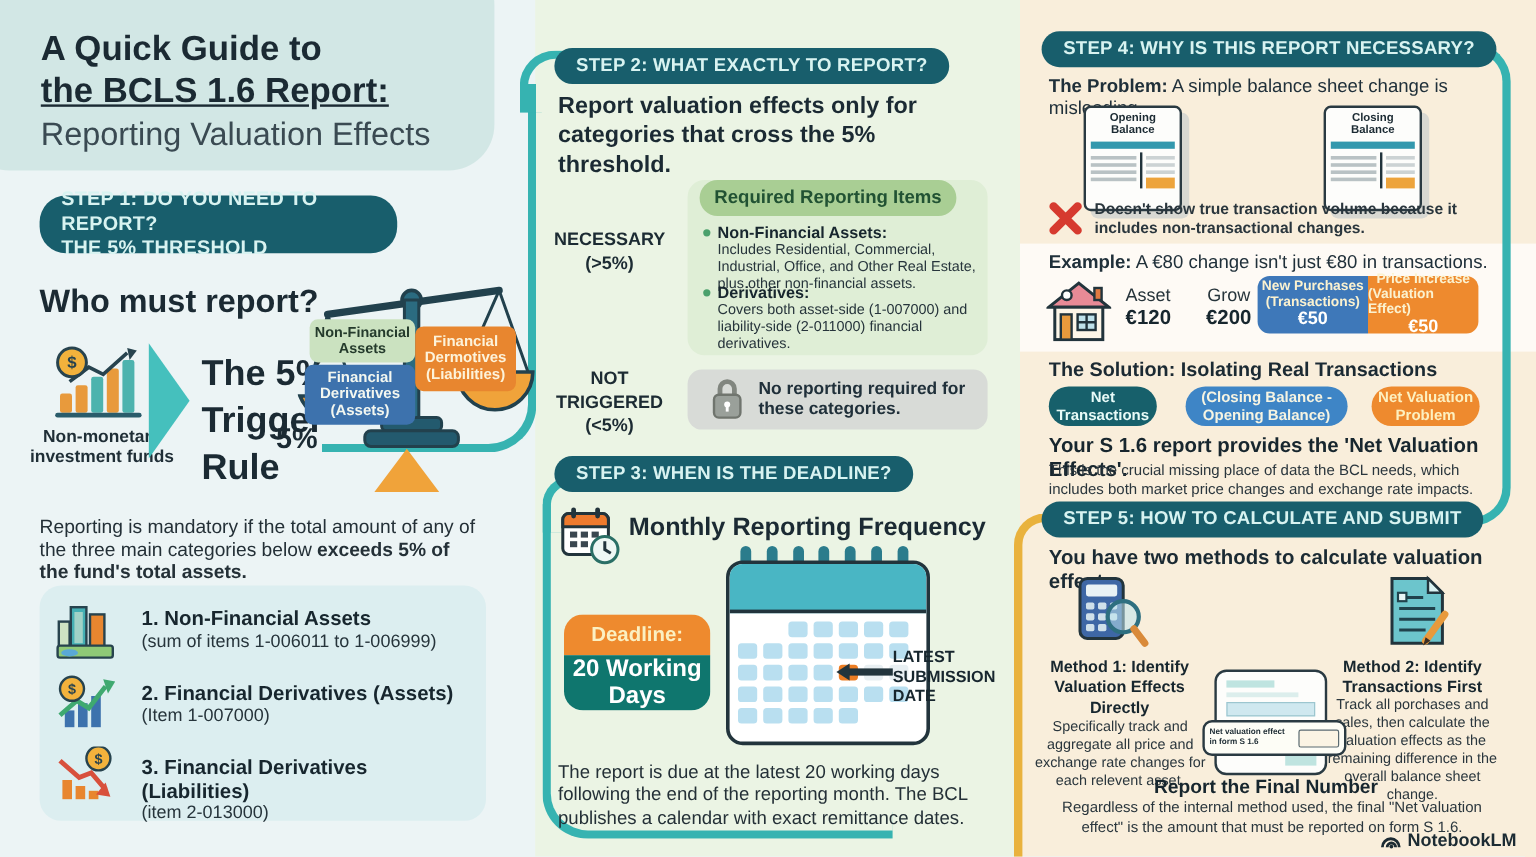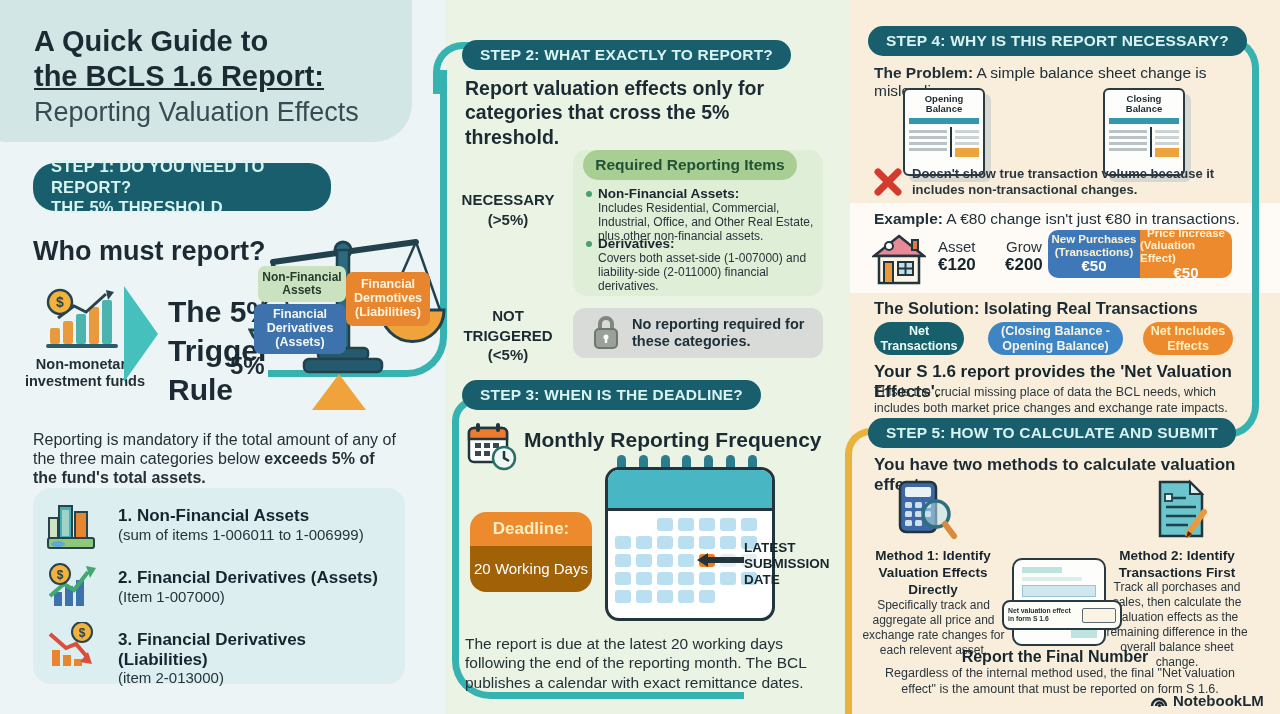--- a/index.html
+++ b/index.html
@@ -198,21 +198,21 @@
       <rect x="9" y="31" width="6" height="5"></rect>
         <rect x="18" y="31" width="6" height="5"></rect>
     </g>
     <circle cx="38" cy="38" r="11" fill="#eef7f4" stroke="#2a6f66" stroke-width="2.5"></circle>
     <path d="M38 31 V38 L43 41" fill="none" stroke="#22343c" stroke-width="2.5"></path>
   </svg>
   <h3 class="abs navy" style="left:524px;top:428px;font-size:21px;">Monthly Reporting Frequency</h3>
 
   <div class="abs" style="left:470px;top:512px;width:122px;height:80px;border-radius:16px;overflow:hidden;">
     <div style="height:34px;background:#ee8a2e;display:flex;align-items:center;justify-content:center;font-weight:bold;font-size:17px;color:#fbf0c2;">Deadline:</div>
-    <div style="height:46px;background:#a16207;display:flex;align-items:center;justify-content:center;text-align:center;font-weight:normal;font-size:15px;color:#ffffff;line-height:1.15;">20 Working Days</div>
+    <div style="height:46px;background:#0f766e;display:flex;align-items:center;justify-content:center;text-align:center;font-weight:bold;font-size:20px;color:#ffffff;line-height:1.15;">20 Working Days</div>
   </div>
 
   <div class="abs" style="left:605px;top:455px;width:164px;height:162px;">
     <div style="position:absolute;top:0;left:12px;width:140px;display:flex;justify-content:space-between;">
       <span style="width:9px;height:24px;background:#2b7c8c;border-radius:5px;"></span>
         <span style="width:9px;height:24px;background:#2b7c8c;border-radius:5px;"></span>
         <span style="width:9px;height:24px;background:#2b7c8c;border-radius:5px;"></span>
         <span style="width:9px;height:24px;background:#2b7c8c;border-radius:5px;"></span>
         <span style="width:9px;height:24px;background:#2b7c8c;border-radius:5px;"></span>
         <span style="width:9px;height:24px;background:#2b7c8c;border-radius:5px;"></span>
@@ -345,21 +345,21 @@
   <div class="abs" style="left:1140px;top:230px;width:92px;height:48px;background:#ee8a2e;border-radius:0 10px 10px 0;display:flex;flex-direction:column;align-items:center;justify-content:center;line-height:1.1;">
     <div style="font-size:11.5px;font-weight:bold;color:#fbf2d0;">Price Increase</div>
     <div style="font-size:11.5px;font-weight:bold;color:#fbf2d0;">(Valuation Effect)</div>
     <div style="font-size:15px;font-weight:bold;color:#ffffff;">€50</div>
   </div>
 
   <h3 class="abs navy" style="left:874px;top:299px;font-size:16.5px;">The Solution: Isolating Real Transactions</h3>
 
   <div class="abs pill" style="left:874px;top:322px;width:90px;height:33px;background:#17606b;color:#e8fbf8;font-size:12.5px;">Net Transactions</div>
   <div class="abs pill" style="left:988px;top:322px;width:135px;height:33px;background:#3e85c6;color:#f6f4e2;font-size:12.5px;">(Closing Balance - Opening Balance)</div>
-  <div class="abs pill" style="left:1143px;top:322px;width:90px;height:33px;background:#ee8a2e;color:#fdf0c0;font-size:12.5px;">Net Includes Effects</div>
+  <div class="abs pill" style="left:1143px;top:322px;width:90px;height:33px;background:#ee8a2e;color:#fdf0c0;font-size:12.5px;">Net Valuation Problem</div>
 
   <div class="abs" style="left:874px;top:362px;width:380px;font-size:17px;font-weight:bold;color:#17262e;">Your S 1.6 report provides the 'Net Valuation Effects'.</div>
   <p class="abs" style="left:874px;top:385px;width:370px;font-size:12.5px;color:#2a363d;line-height:1.25;">This is the crucial missing place of data the BCL needs, which includes both market price changes and exchange rate impacts.</p>
 
   <div class="abs badge" style="left:868px;top:418px;height:30px;font-size:15.5px;">STEP 5: HOW TO CALCULATE AND SUBMIT</div>
 
   <h3 class="abs navy" style="left:874px;top:455px;font-size:17px;">You have two methods to calculate valuation effects.</h3>
 
   <svg class="abs" style="left:896px;top:480px;" width="62" height="62" viewBox="0 0 62 62">
     <rect x="4" y="2" width="36" height="50" rx="6" fill="#3e67a5" stroke="#22343c" stroke-width="2.5"></rect>

